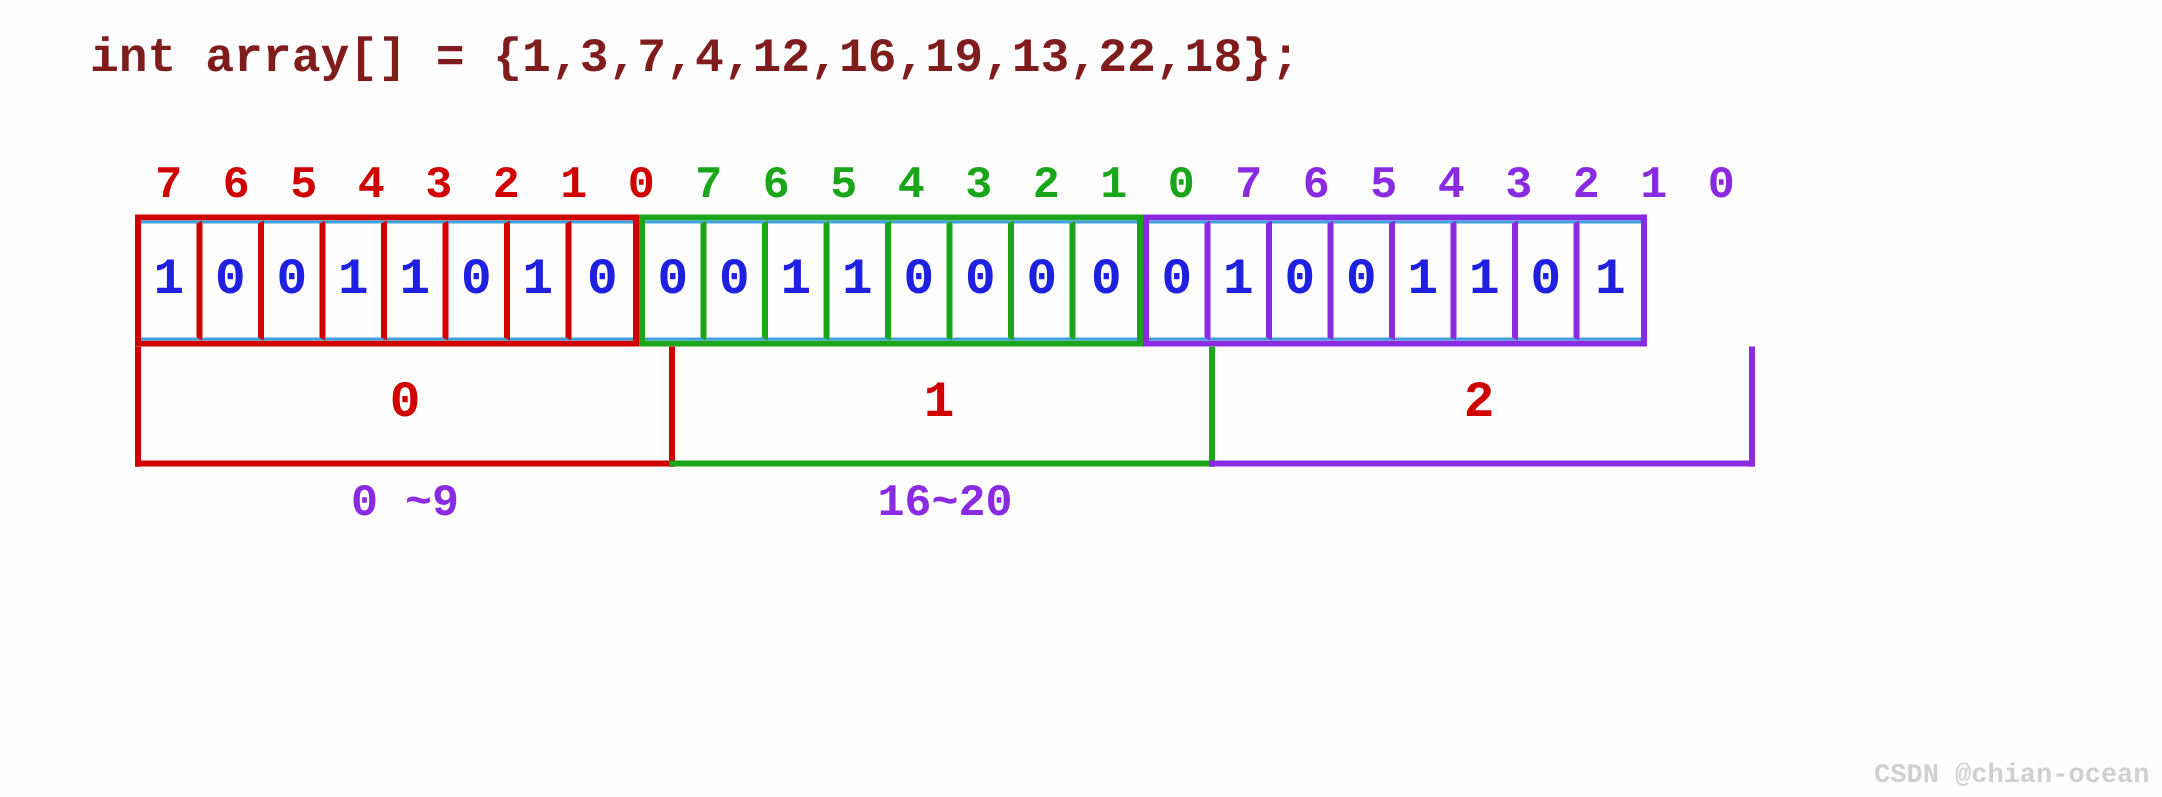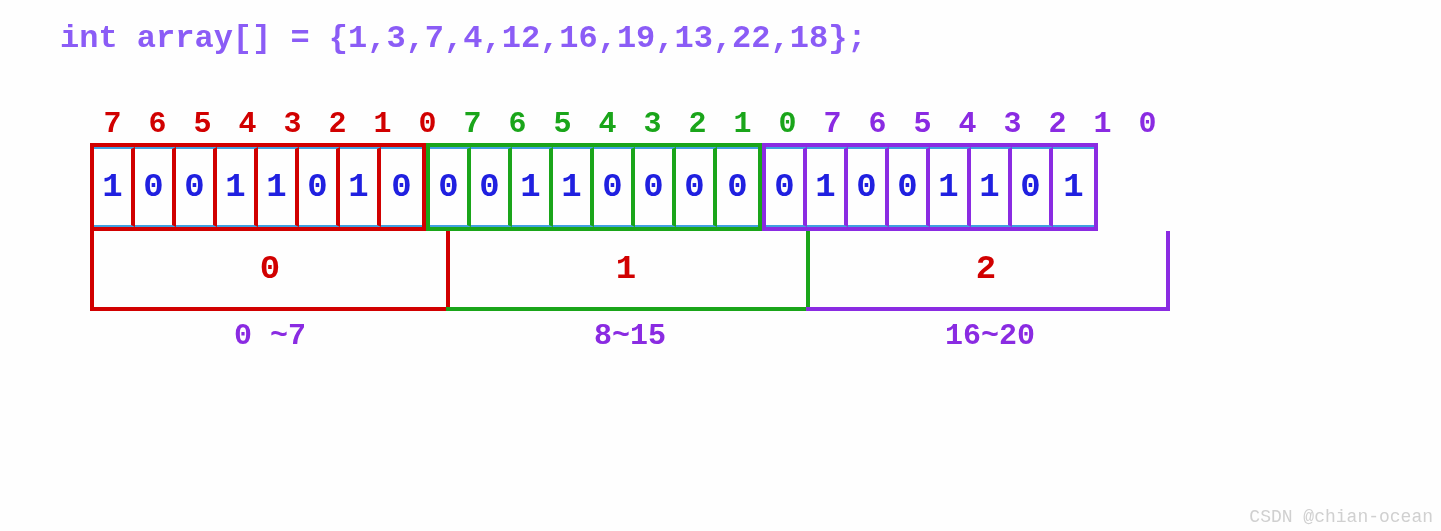--- a/index.html
+++ b/index.html
@@ -4,21 +4,21 @@
   <style>
     body {
       margin: 0;
       padding: 20px 60px;
       font-family: "Consolas", "Courier New", monospace;
       font-weight: bold;
       background: #fefefe;
     }
     .title {
       font-size: 32px;
-      color: #8b5cf6;
+      color: #7f1d1d;
       margin-bottom: 50px;
     }
     .bit-headers {
       display: flex;
       margin-left: 30px;
     }
     .header-group {
       display: flex;
     }
     .header-cell {
@@ -93,21 +93,21 @@
       font-size: 30px;
       color: #8a2be2;
       padding-top: 8px;
     }
     .watermark {
       position: fixed;
       bottom: 4px;
       right: 8px;
       color: #d0d0d0;
       font-size: 18px;
-      font-weight: normal;
+      font-weight: bold;
     }
   </style>
 </head>
 <body>
 
 <div class="title">int array[] = {1,3,7,4,12,16,19,13,22,18};</div>
 
 <div class="bit-headers">
   <div class="header-group col-red">
     <div class="header-cell">7</div>
@@ -174,18 +174,17 @@
   </div>
 </div>
 
 <div class="bucket-row">
   <div class="bucket red col-red">0</div>
   <div class="bucket green col-red">1</div>
   <div class="bucket purple col-red">2</div>
 </div>
 
 <div class="range-row">
-  <div class="range">0 ~7</div>
-  <div class="range">8~15</div>
+  <div class="range">0 ~9</div>
   <div class="range">16~20</div>
 </div>
 
 <div class="watermark">CSDN @chian-ocean</div>
 
 </body></html>

